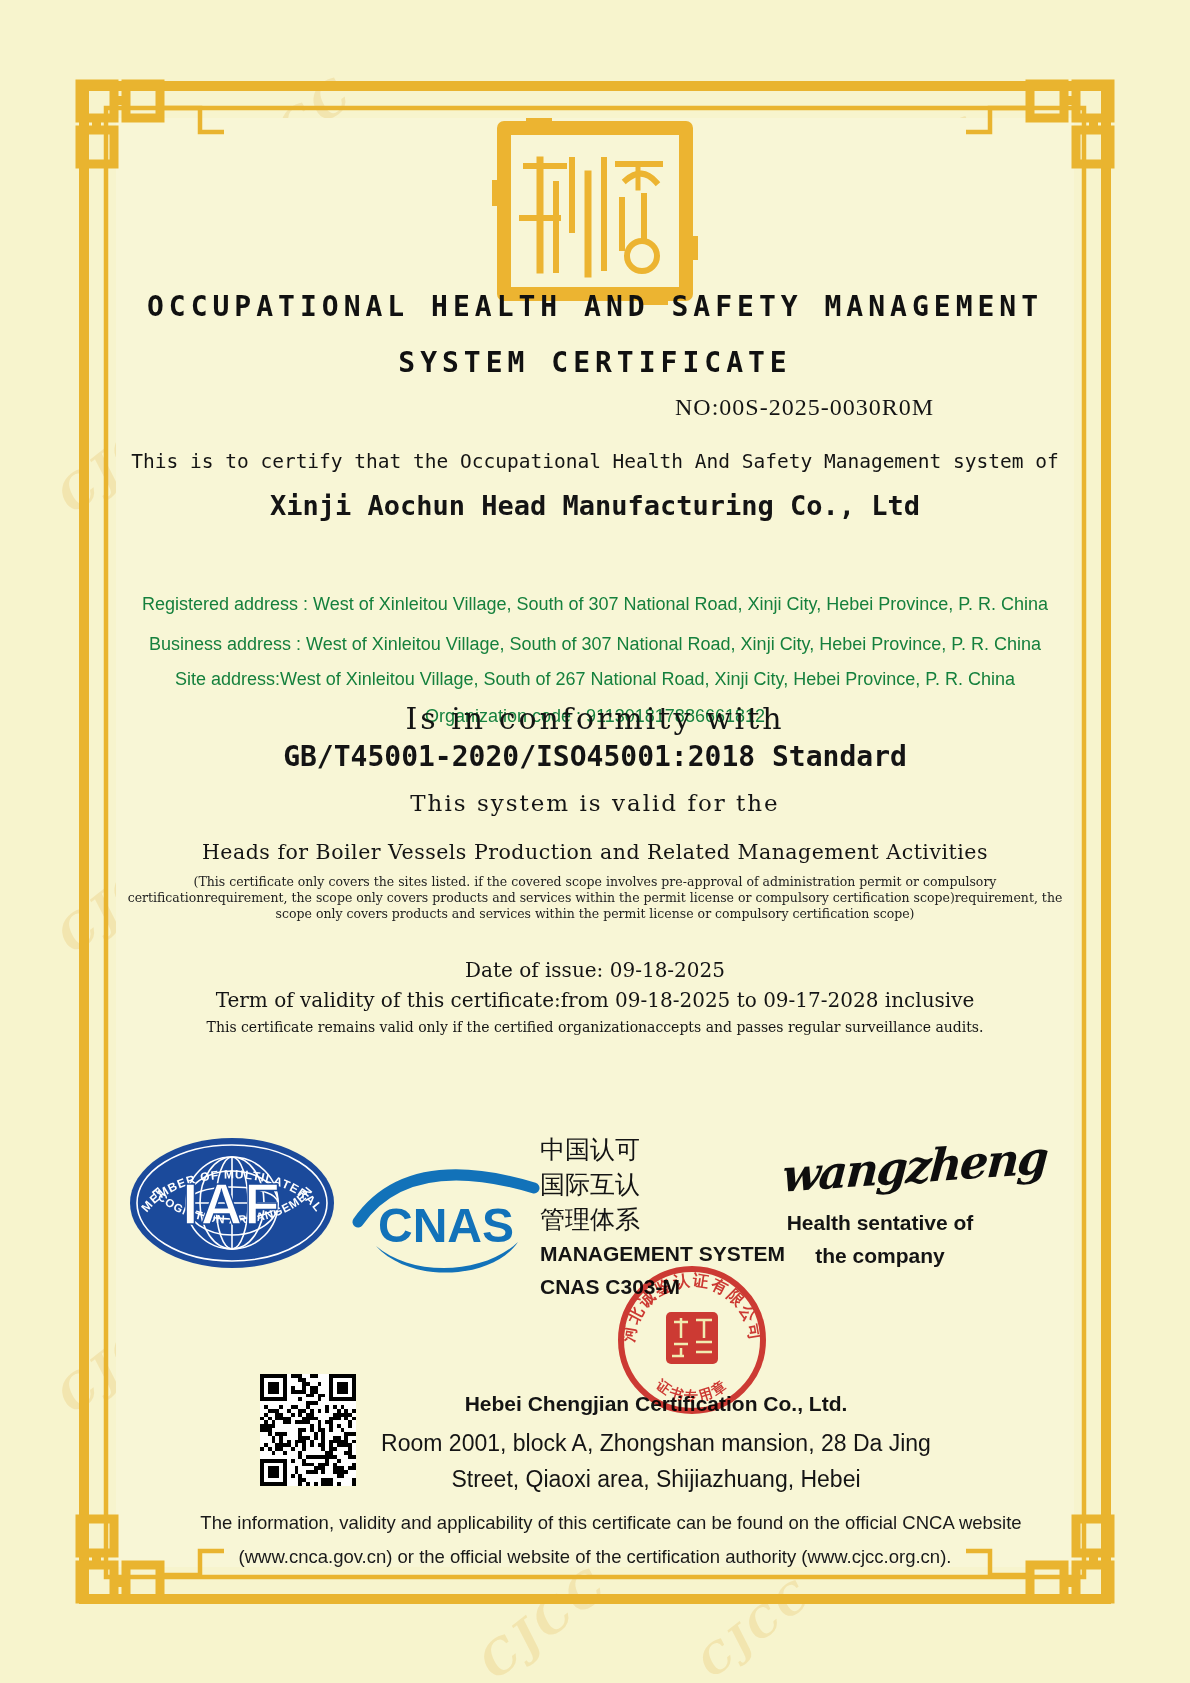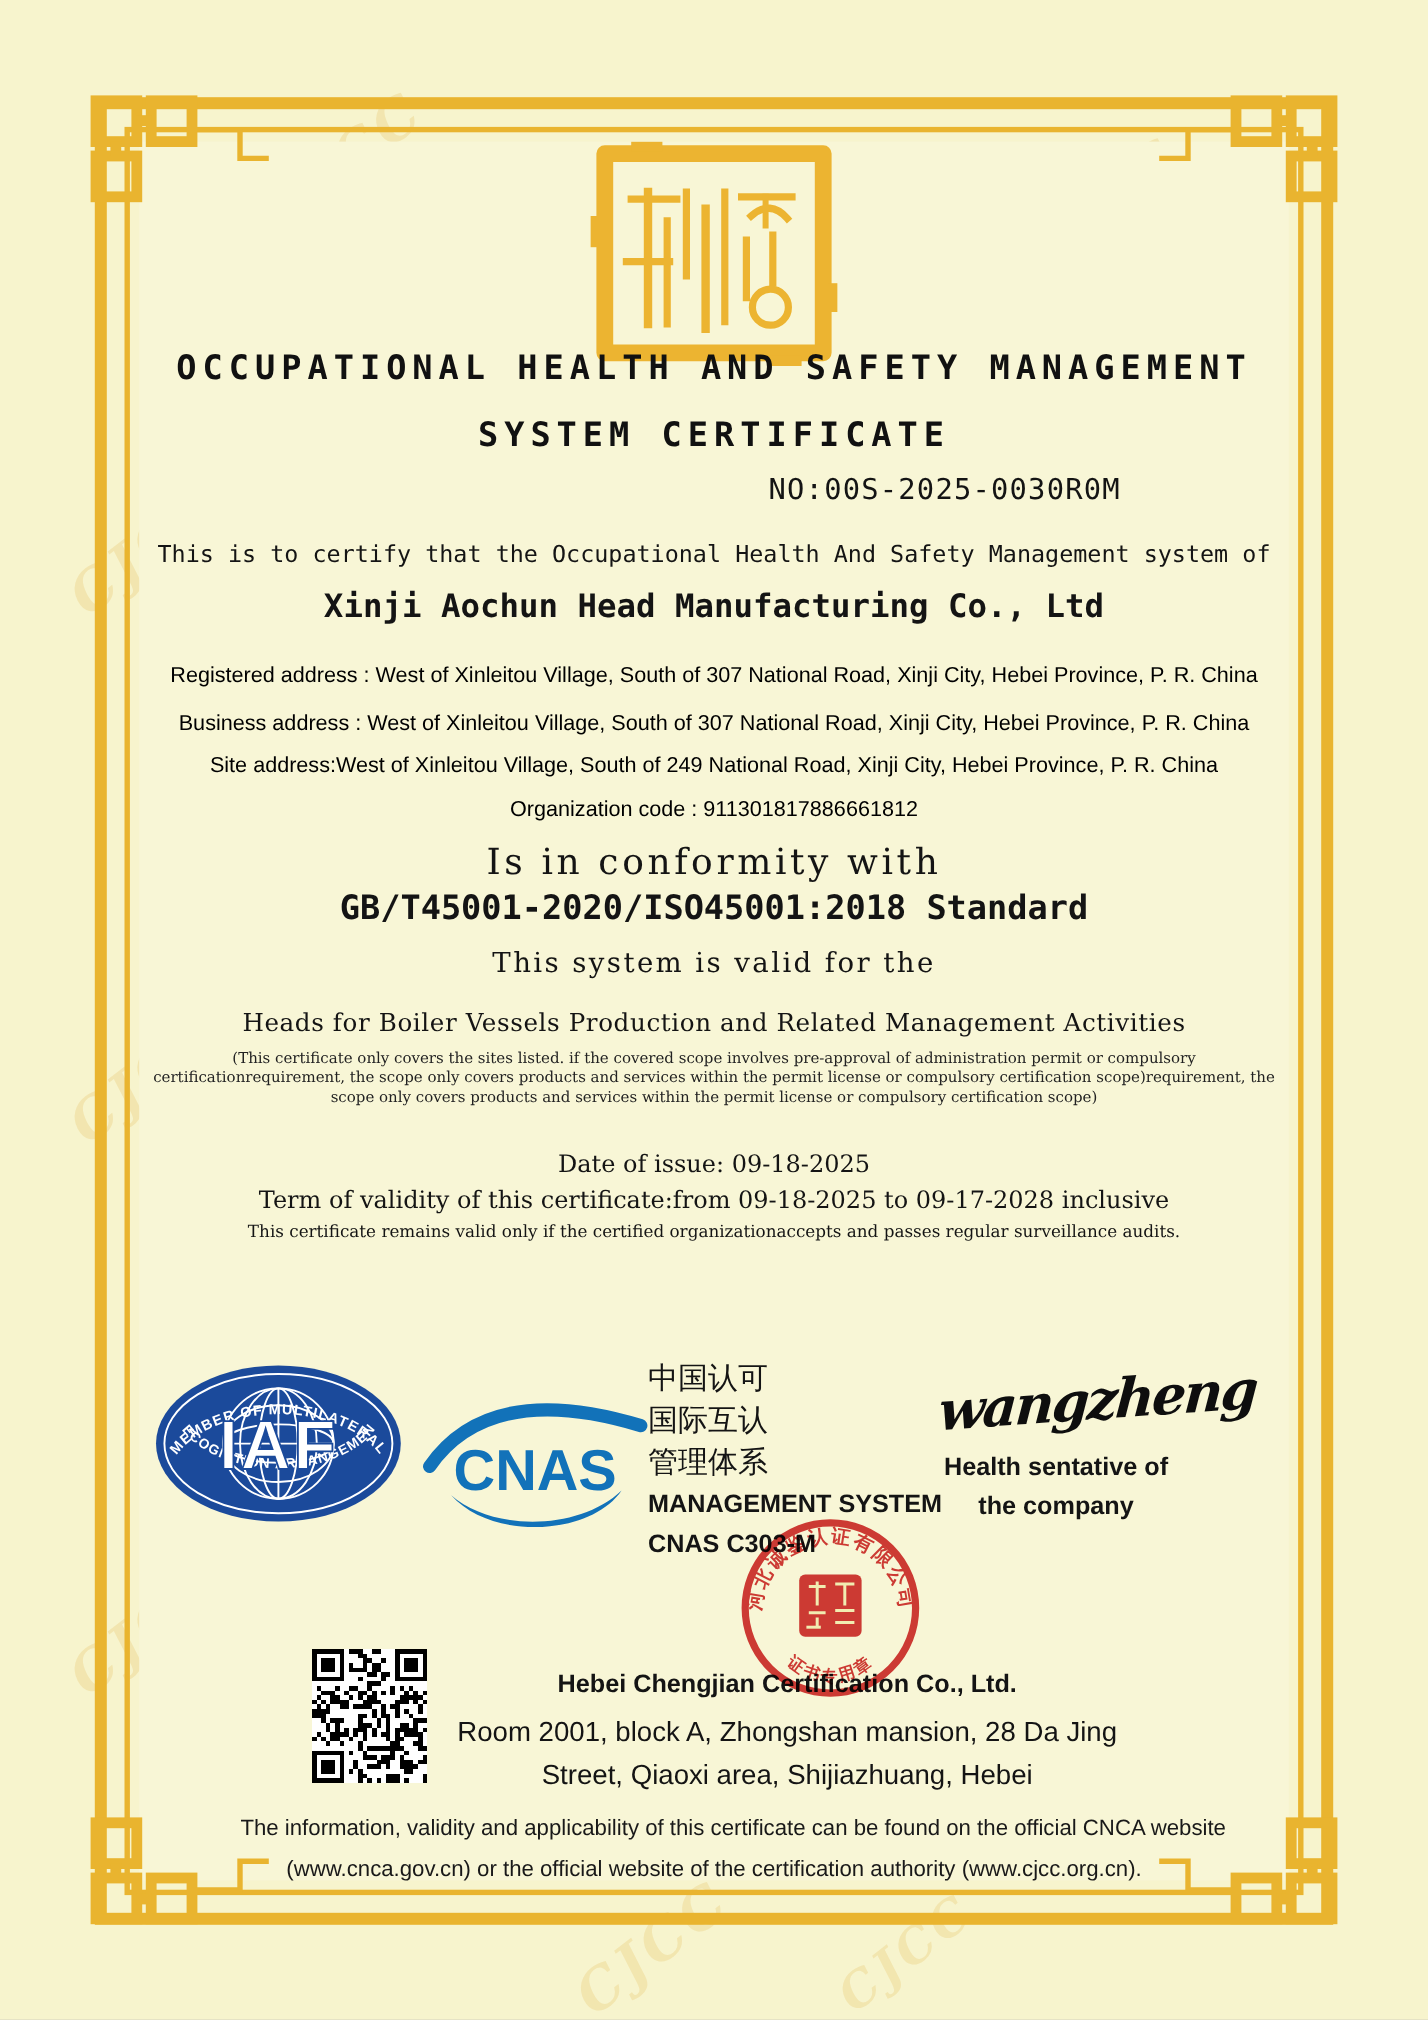--- a/index.html
+++ b/index.html
@@ -23,21 +23,21 @@
   }
   .cert-no{
     font-family:"DejaVu Sans Mono", monospace; font-size:24px; letter-spacing:1px;
   }
   .certify{
     font-family:"DejaVu Sans Mono", monospace; font-size:19.5px; letter-spacing:0;
   }
   .company{
     font-family:"DejaVu Sans Mono", monospace; font-size:27px; font-weight:600;
   }
-  .addr{font-size:18px; color:#000000;}
+  .addr{font-size:18px; color:#15803d;margin-top:42px;}
   .serif-line{font-family:"DejaVu Serif", serif;}
   .standard{
     font-family:"DejaVu Sans Mono", monospace; font-size:28px; font-weight:700;
   }
   .scope-note{
     font-family:"DejaVu Serif", serif; font-size:12.5px; line-height:16px;
     width:960px; left:115px; text-align:center; color:#222;
   }
   .small-serif{font-family:"DejaVu Serif", serif; font-size:14px;}
   .cn-line{font-size:25px; line-height:35px; font-weight:500;}
@@ -94,29 +94,29 @@
       <path d="M130,82 V130" stroke-width="6"></path>
       <path d="M152,78 V118" stroke-width="6"></path>
       <circle cx="150" cy="138" r="15" stroke-width="6"></circle>
       <path d="M146,46 V70" stroke-width="5"></path>
     </g>
   </svg>
 
   <div class="content ctr title-line" style="top:290px;">OCCUPATIONAL HEALTH AND SAFETY MANAGEMENT</div>
   <div class="content ctr title-line" style="top:346px;">SYSTEM CERTIFICATE</div>
 
-  <div class="content cert-no" style="top:394px; right:256px;">NO:00S-2025-0030R0M</div>
+  <div class="content cert-no" style="top:394px; right:256px;font-family:Liberation Serif, serif;">NO:00S-2025-0030R0M</div>
 
   <div class="content ctr certify" style="top:450px;">This is to certify that the Occupational Health And Safety Management system of</div>
 
   <div class="content ctr company" style="top:490px;">Xinji Aochun Head Manufacturing Co., Ltd</div>
 
   <div class="content ctr addr" style="top:552px;">Registered address : West of Xinleitou Village, South of 307 National Road, Xinji City, Hebei Province, P. R. China</div>
   <div class="content ctr addr" style="top:592px;">Business address : West of Xinleitou Village, South of 307 National Road, Xinji City, Hebei Province, P. R. China</div>
-  <div class="content ctr addr" style="top:627px;">Site address:West of Xinleitou Village, South of 249 National Road, Xinji City, Hebei Province, P. R. China</div>
+  <div class="content ctr addr" style="top:627px;">Site address:West of Xinleitou Village, South of 267 National Road, Xinji City, Hebei Province, P. R. China</div>
   <div class="content ctr addr" style="top:664px;">Organization code : 911301817886661812</div>
 
   <div class="content ctr serif-line" style="top:701px; font-size:30px; letter-spacing:3px;">Is in conformity with</div>
 
   <div class="content ctr standard" style="top:740px;">GB/T45001-2020/ISO45001:2018 Standard</div>
 
   <div class="content ctr serif-line" style="top:790px; font-size:23px; letter-spacing:2px;">This system is valid for the</div>
 
   <div class="content ctr serif-line" style="top:840px; font-size:20.5px; letter-spacing:.5px;">Heads for Boiler Vessels Production and Related Management Activities</div>
 

